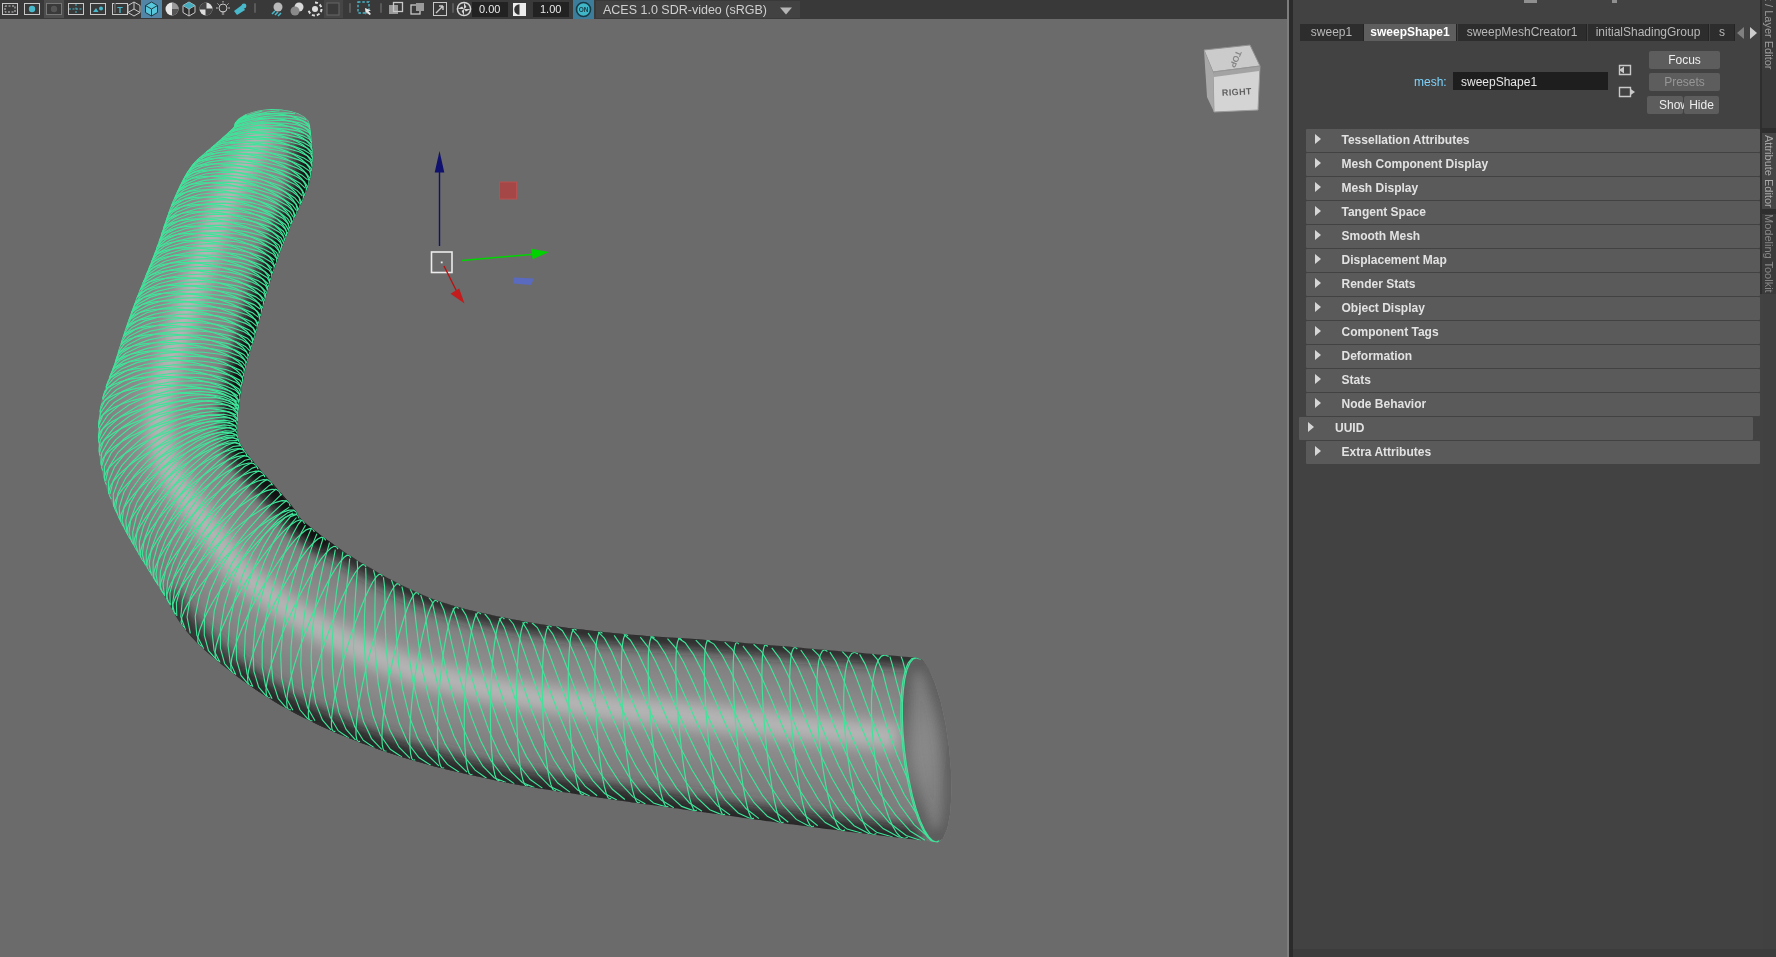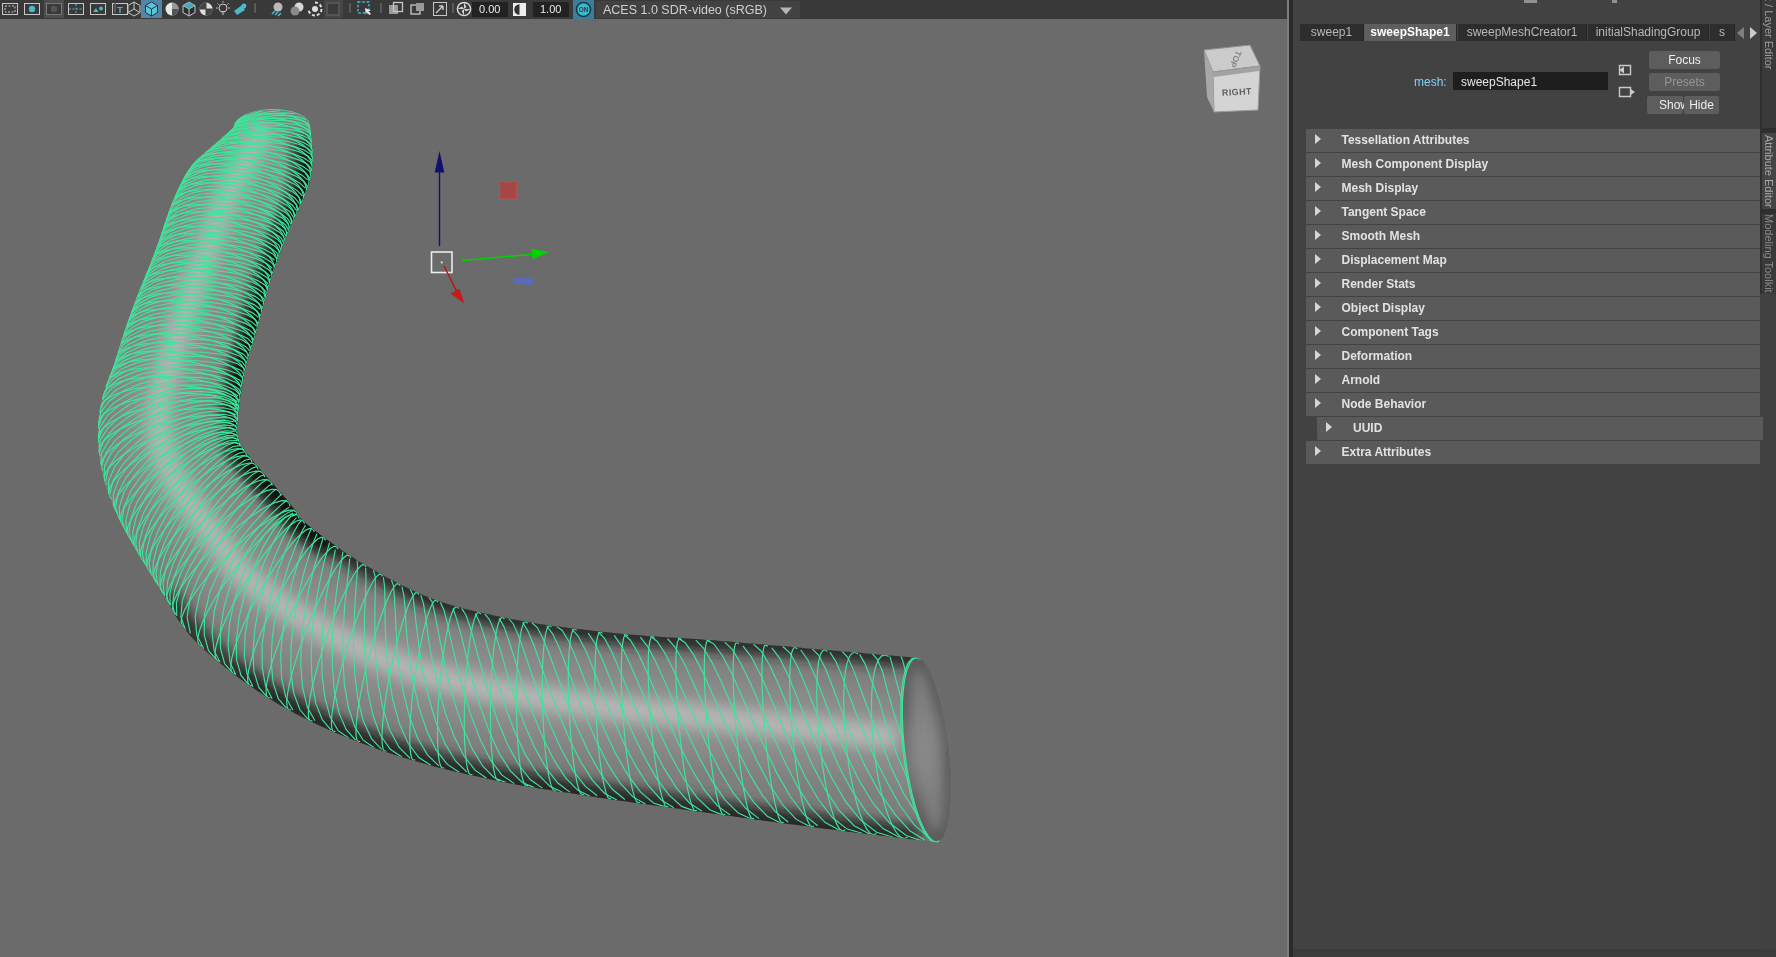--- a/index.html
+++ b/index.html
@@ -238,27 +238,27 @@
     <div style="position:absolute;left:12.5px;top:297px;width:454px;height:23px;background:#5a5a5a;border-radius:1px;">
 <span style="position:absolute;left:9px;top:5px;width:0;height:0;border-left:6.5px solid #d6d6d6;border-top:5.5px solid transparent;border-bottom:5.5px solid transparent;"></span>
 <span style="position:absolute;left:36px;top:4px;font-weight:bold;font-size:12px;color:#e2e2e2;">Object Display</span>
 </div>
     <div style="position:absolute;left:12.5px;top:345px;width:454px;height:23px;background:#5a5a5a;border-radius:1px;">
 <span style="position:absolute;left:9px;top:5px;width:0;height:0;border-left:6.5px solid #d6d6d6;border-top:5.5px solid transparent;border-bottom:5.5px solid transparent;"></span>
 <span style="position:absolute;left:36px;top:4px;font-weight:bold;font-size:12px;color:#e2e2e2;">Deformation</span>
 </div>
     <div style="position:absolute;left:12.5px;top:369px;width:454px;height:23px;background:#5a5a5a;border-radius:1px;">
 <span style="position:absolute;left:9px;top:5px;width:0;height:0;border-left:6.5px solid #d6d6d6;border-top:5.5px solid transparent;border-bottom:5.5px solid transparent;"></span>
-<span style="position:absolute;left:36px;top:4px;font-weight:bold;font-size:12px;color:#e2e2e2;">Arnold</span>
+<span style="position:absolute;left:36px;top:4px;font-weight:bold;font-size:12px;color:#e2e2e2;">Stats</span>
 </div>
     <div style="position:absolute;left:12.5px;top:393px;width:454px;height:23px;background:#5a5a5a;border-radius:1px;">
 <span style="position:absolute;left:9px;top:5px;width:0;height:0;border-left:6.5px solid #d6d6d6;border-top:5.5px solid transparent;border-bottom:5.5px solid transparent;"></span>
 <span style="position:absolute;left:36px;top:4px;font-weight:bold;font-size:12px;color:#e2e2e2;">Node Behavior</span>
 </div>
-    <div style="position:absolute;left:24px;top:417px;width:454px;height:23px;background:#5a5a5a;border-radius:1px;padding-left:44px;">
+    <div style="position:absolute;left:6px;top:417px;width:454px;height:23px;background:#5a5a5a;border-radius:1px;padding-left:44px;">
 <span style="position:absolute;left:9px;top:5px;width:0;height:0;border-left:6.5px solid #d6d6d6;border-top:5.5px solid transparent;border-bottom:5.5px solid transparent;"></span>
 <span style="position:absolute;left:36px;top:4px;font-weight:bold;font-size:12px;color:#e2e2e2;">UUID</span>
 </div>
     <div style="position:absolute;left:12.5px;top:441px;width:454px;height:23px;background:#5a5a5a;border-radius:1px;">
 <span style="position:absolute;left:9px;top:5px;width:0;height:0;border-left:6.5px solid #d6d6d6;border-top:5.5px solid transparent;border-bottom:5.5px solid transparent;"></span>
 <span style="position:absolute;left:36px;top:4px;font-weight:bold;font-size:12px;color:#e2e2e2;">Extra Attributes</span>
 </div>
 </div>
 <div style="position:absolute;left:1760px;top:0;width:2px;height:294px;background:#2e2e2e;"></div>
 <div style="position:absolute;left:1762px;top:0;width:14px;height:294px;background:#3a3a3a;font-family:'Liberation Sans',sans-serif;">

